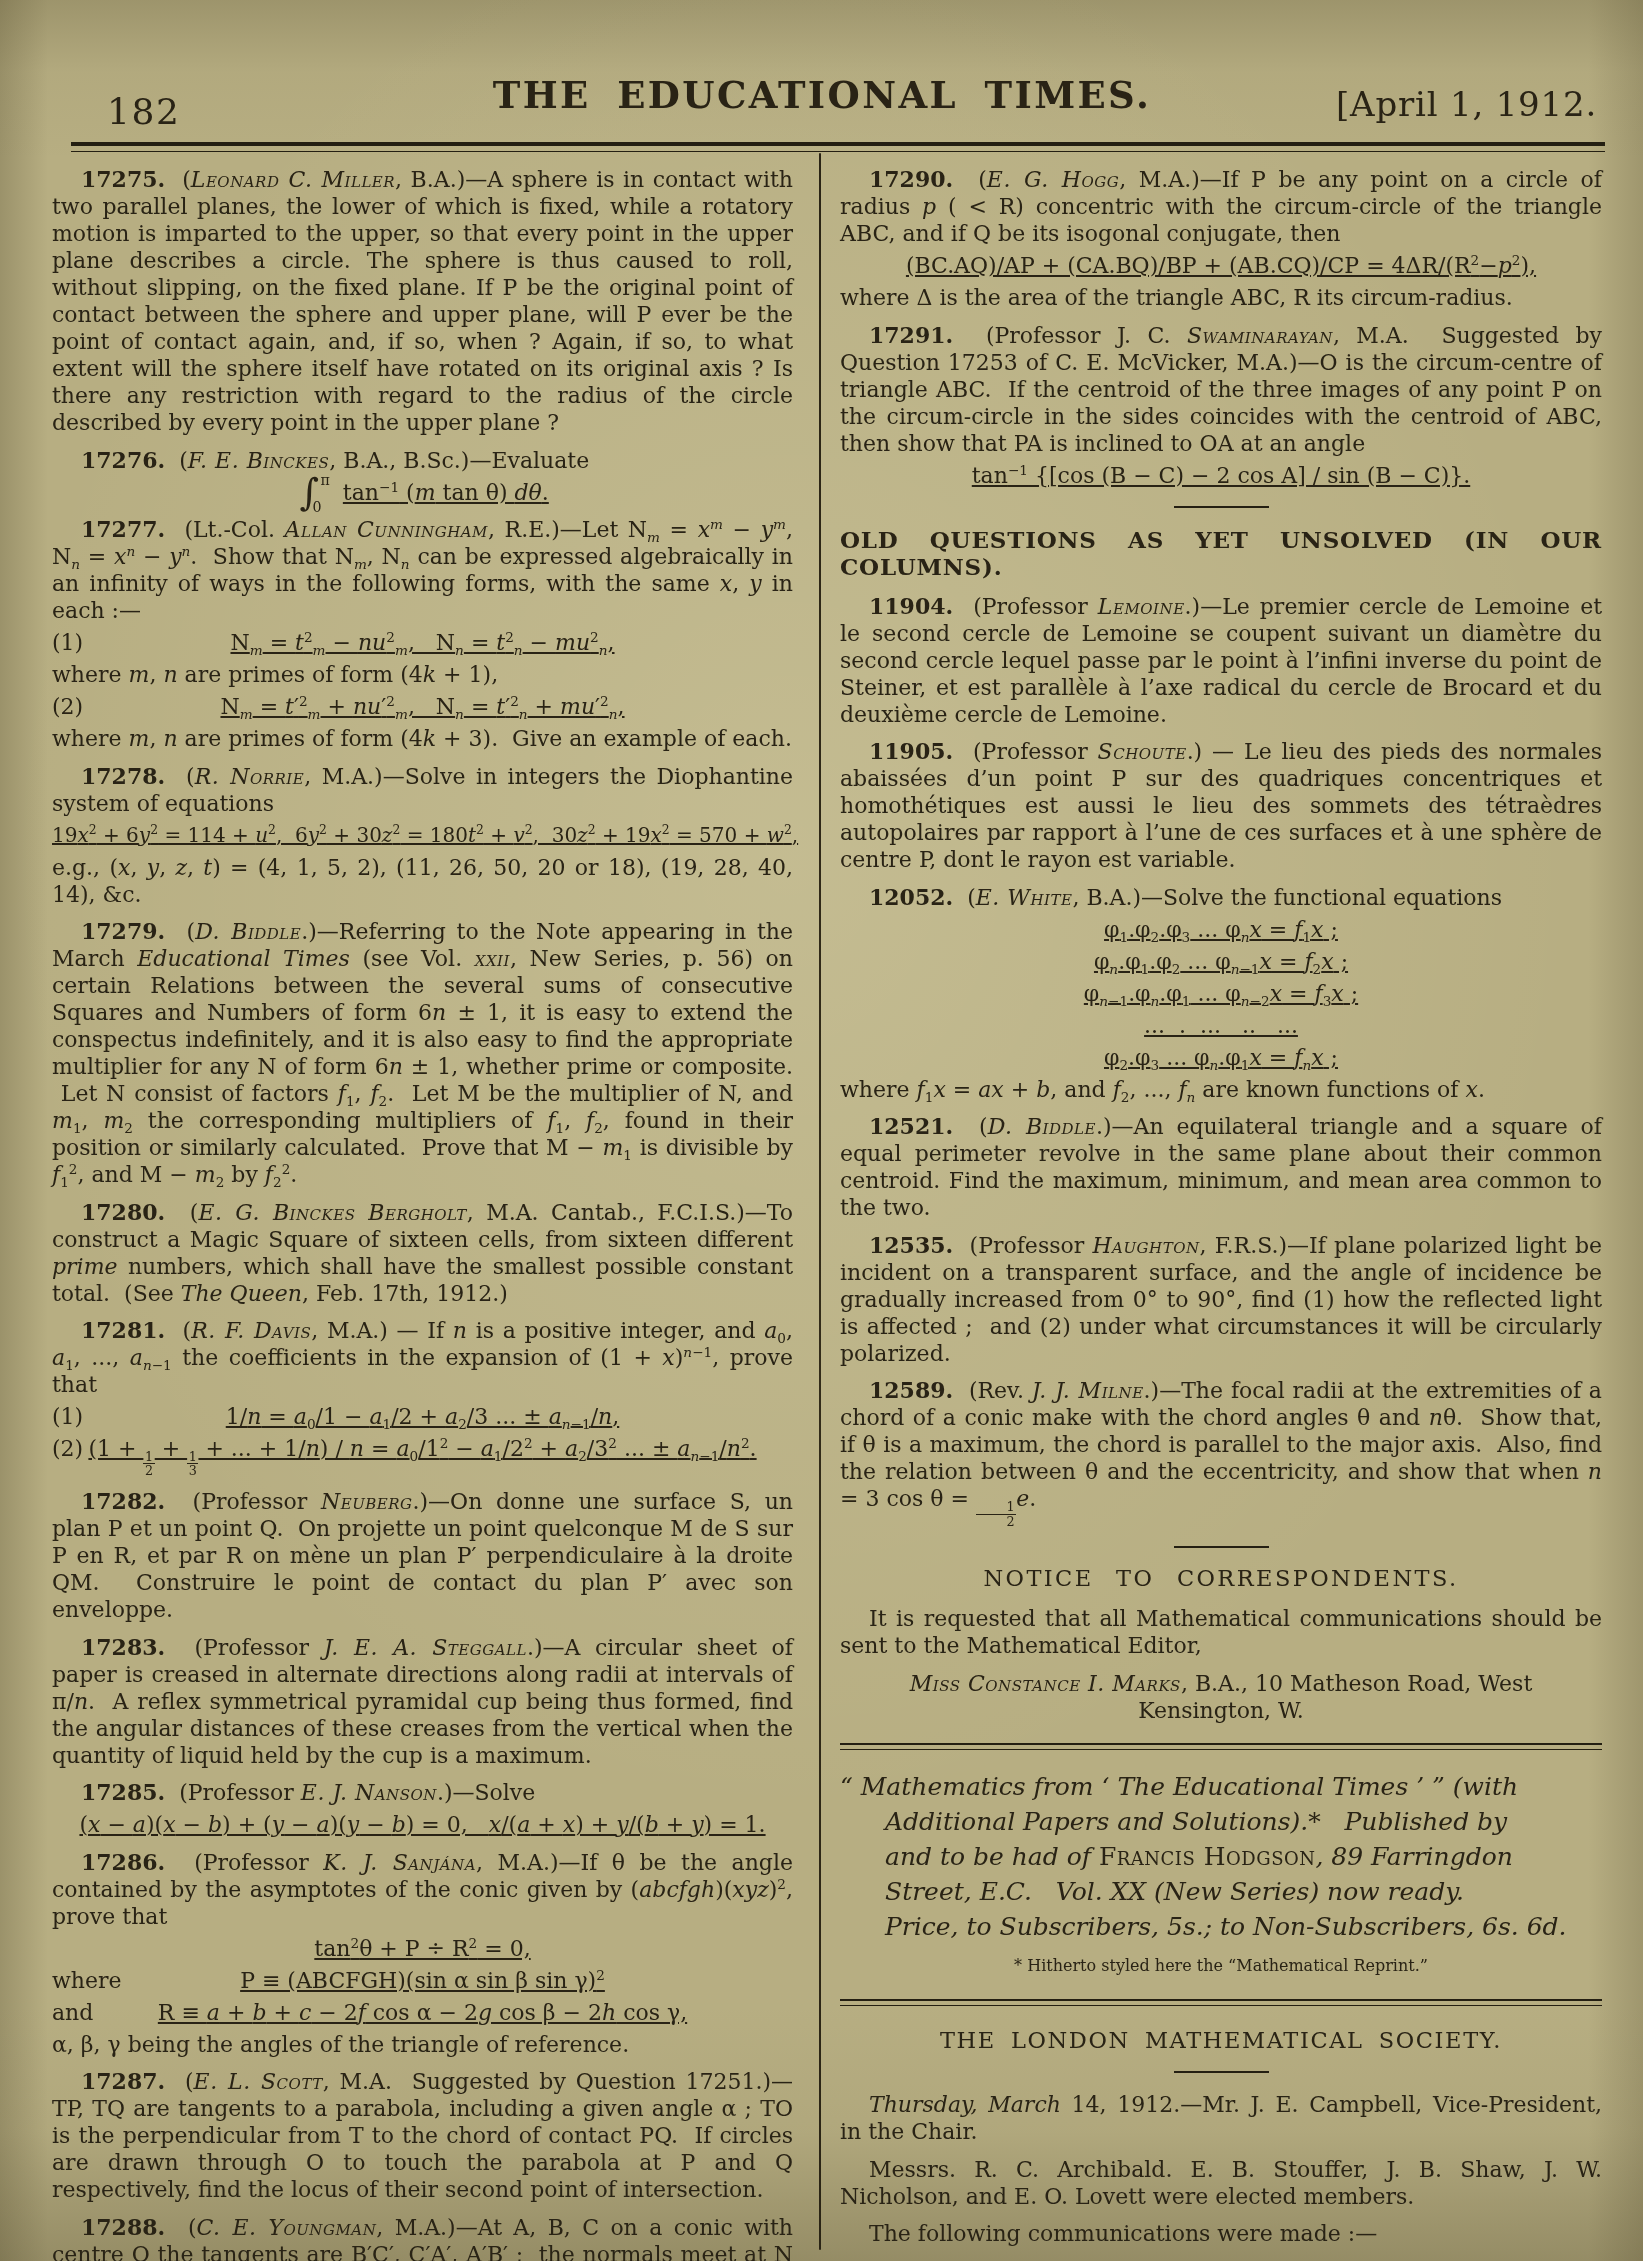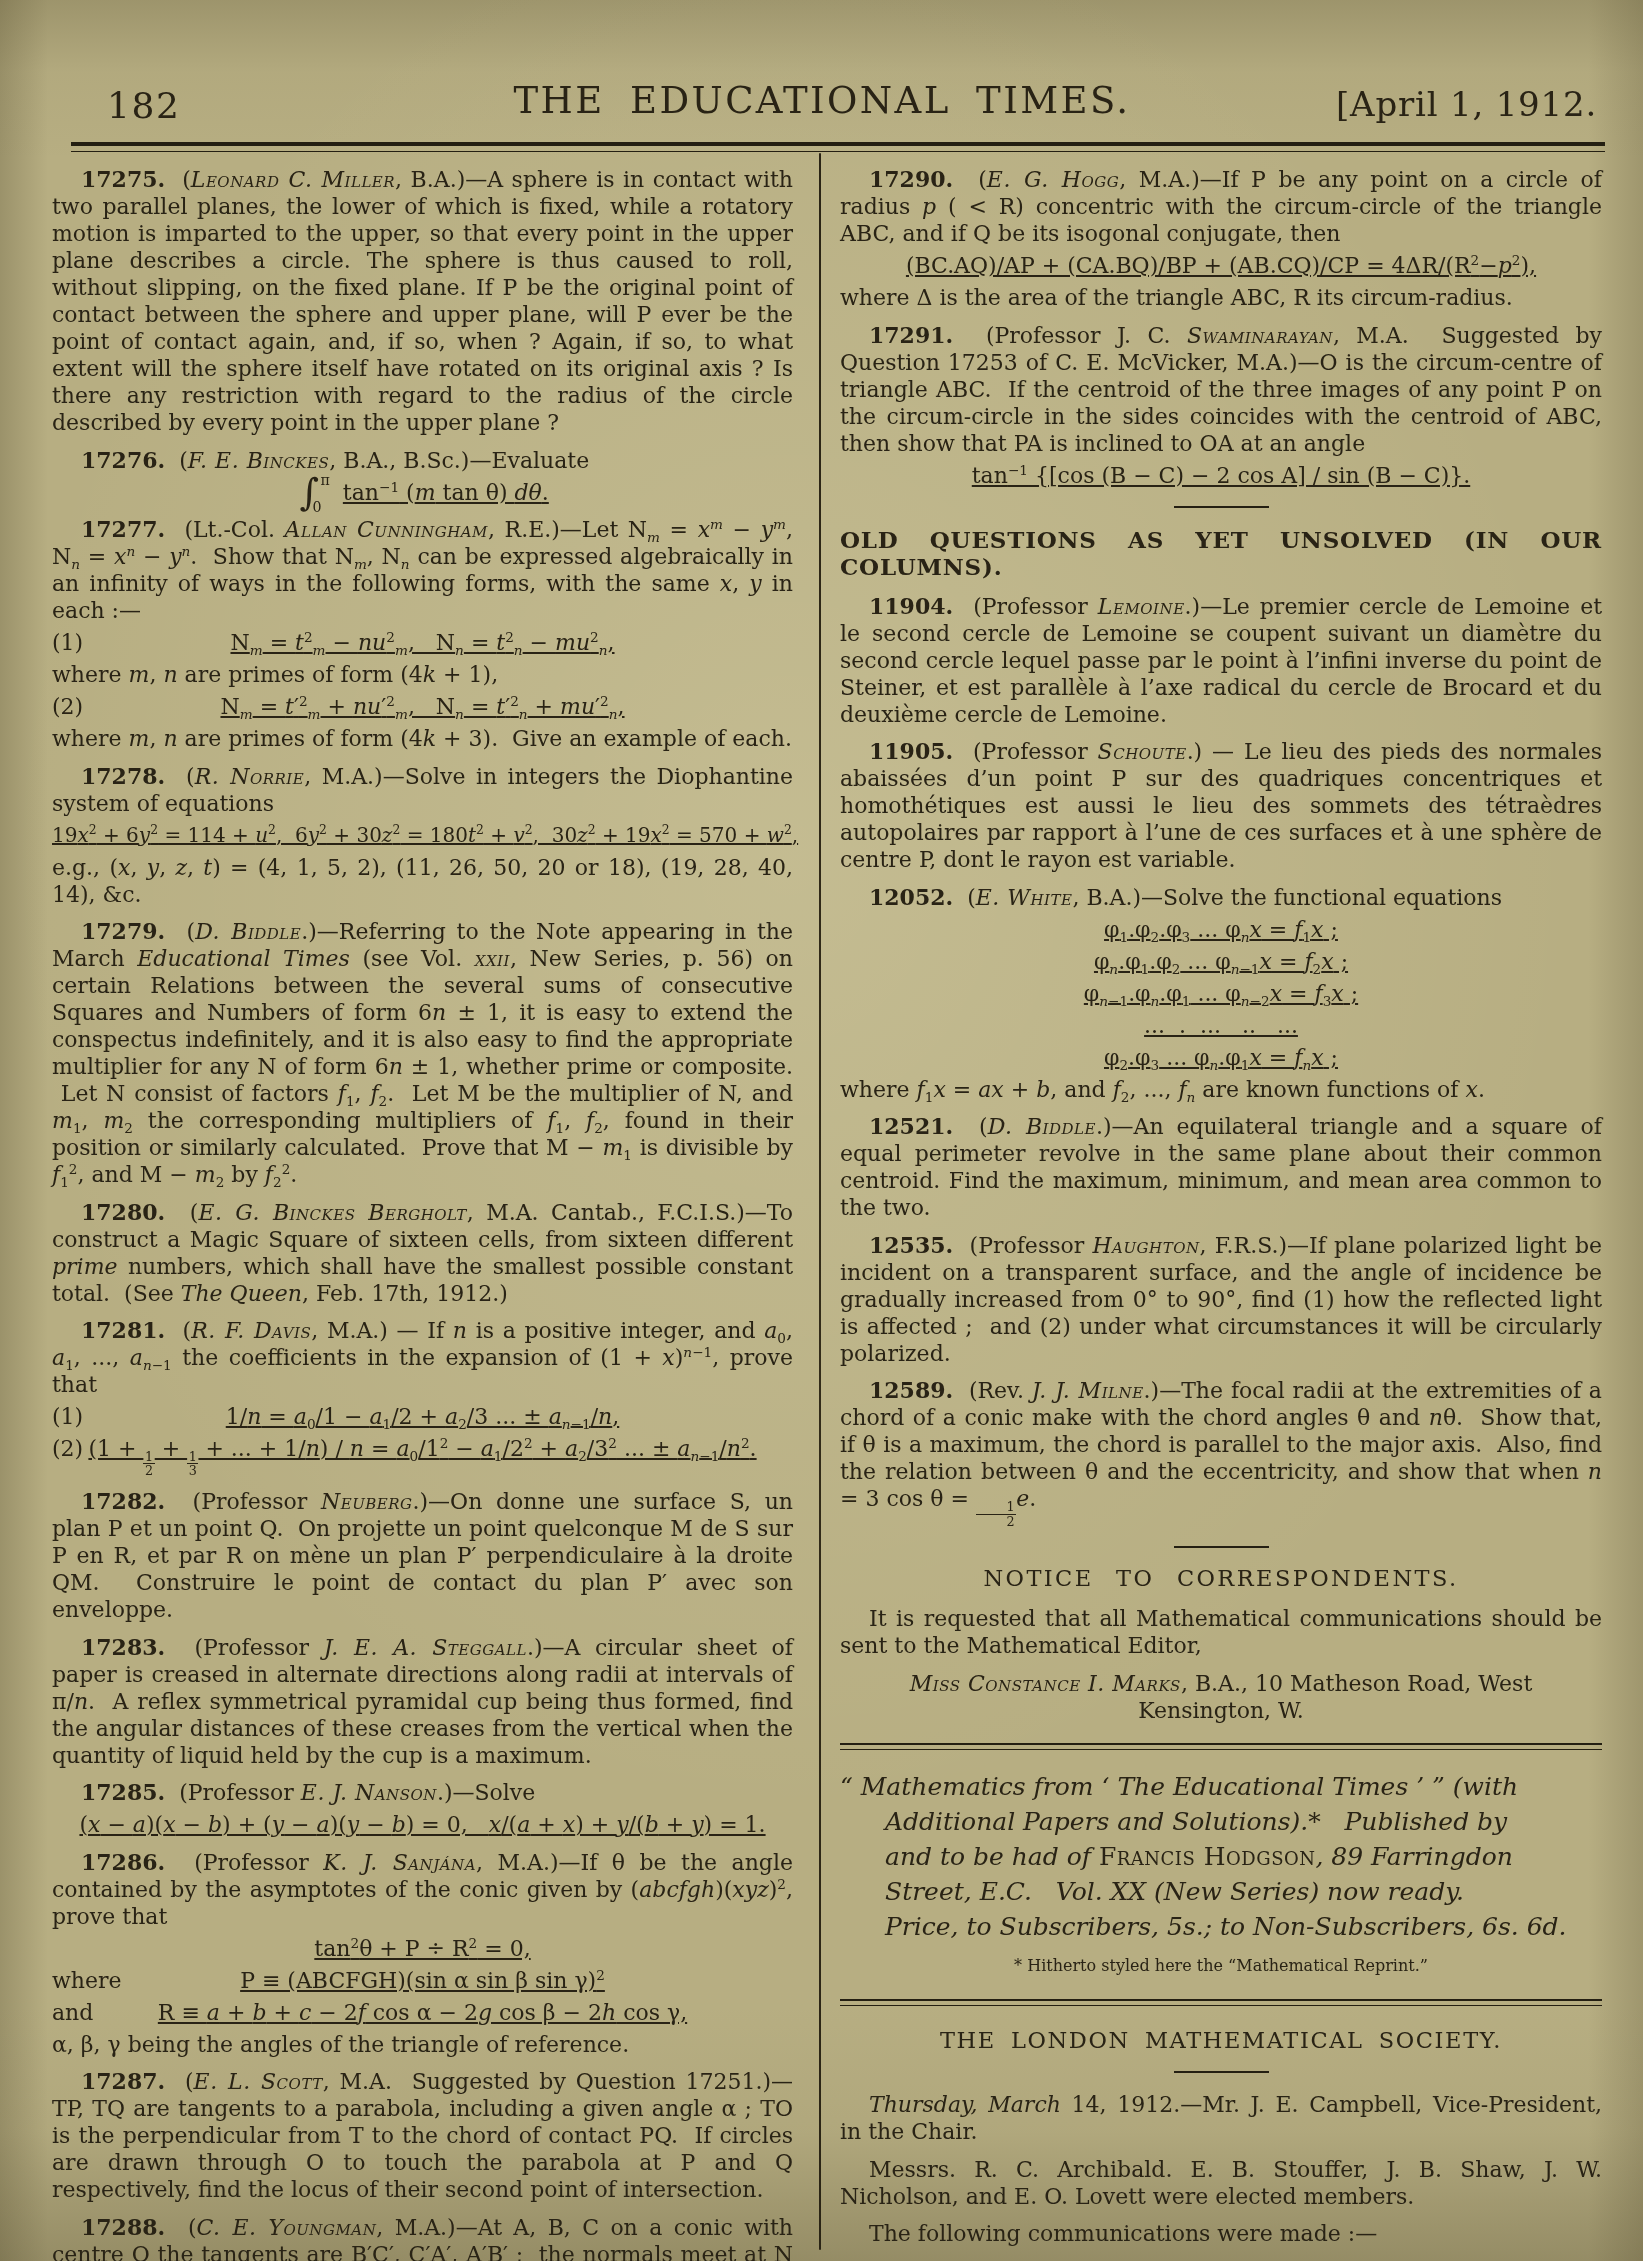--- a/index.html
+++ b/index.html
@@ -9,23 +9,23 @@
     color:#292315;
     background:
       radial-gradient(ellipse 1127px 1368px at 48% 38%, rgba(255,250,215,0.18), rgba(0,0,0,0) 70%),
       linear-gradient(180deg, rgba(90,82,50,0.28) 0px, rgba(90,82,50,0.05) 72px, rgba(0,0,0,0) 161px),
       linear-gradient(0deg, rgba(70,62,35,0.30) 0px, rgba(70,62,35,0.06) 129px, rgba(0,0,0,0) 258px),
       linear-gradient(90deg, rgba(70,62,35,0.25) 0px, rgba(0,0,0,0) 48px),
       linear-gradient(270deg, rgba(70,62,35,0.22) 0px, rgba(0,0,0,0) 56px),
       #b7ae82;
   }
   
-  .pageno{position:absolute;left:107px;top:85px;font-size:36px;letter-spacing:1.6px;}
-  .masthead{position:absolute;left:0;top:79px;width:100%;text-align:center;
-    font-size:37px;font-weight:normal;letter-spacing:2.4px;word-spacing:11.3px;}
+  .pageno{position:absolute;left:107px;top:91px;font-size:36px;letter-spacing:1.6px;}
+  .masthead{position:absolute;left:0;top:73px;width:100%;text-align:center;
+    font-size:37px;font-weight:bold;letter-spacing:2.4px;word-spacing:11.3px;}
   .dateline{position:absolute;right:47px;top:84px;font-size:34px;letter-spacing:0.8px;}
   .head-rule{position:absolute;left:71px;right:39px;top:142px;height:4.8px;
     border-top:4px solid #241f12;border-bottom:1.6px solid #241f12;}
   .col-divider{position:absolute;left:819px;top:153px;width:2.4px;height:2097px;
     background:linear-gradient(180deg,#2a2415 0%,#332c1a 55%,#2a2415 100%);border-radius:1.6px;}
   
   .col{position:absolute;top:166px;font-size:22px;line-height:27px;text-align:justify;}
   .col-left{left:52px;width:741px;}
   .col-right{left:840px;width:762px;}
   

